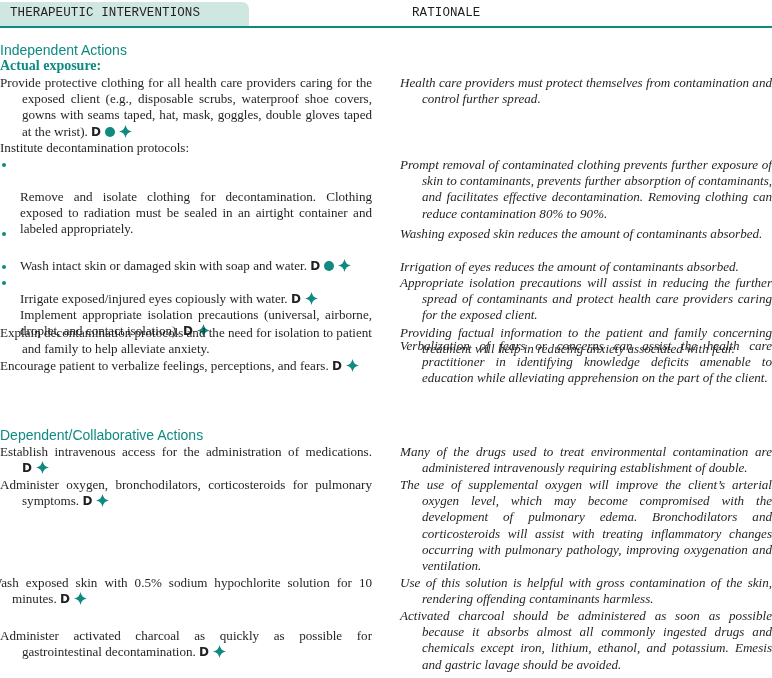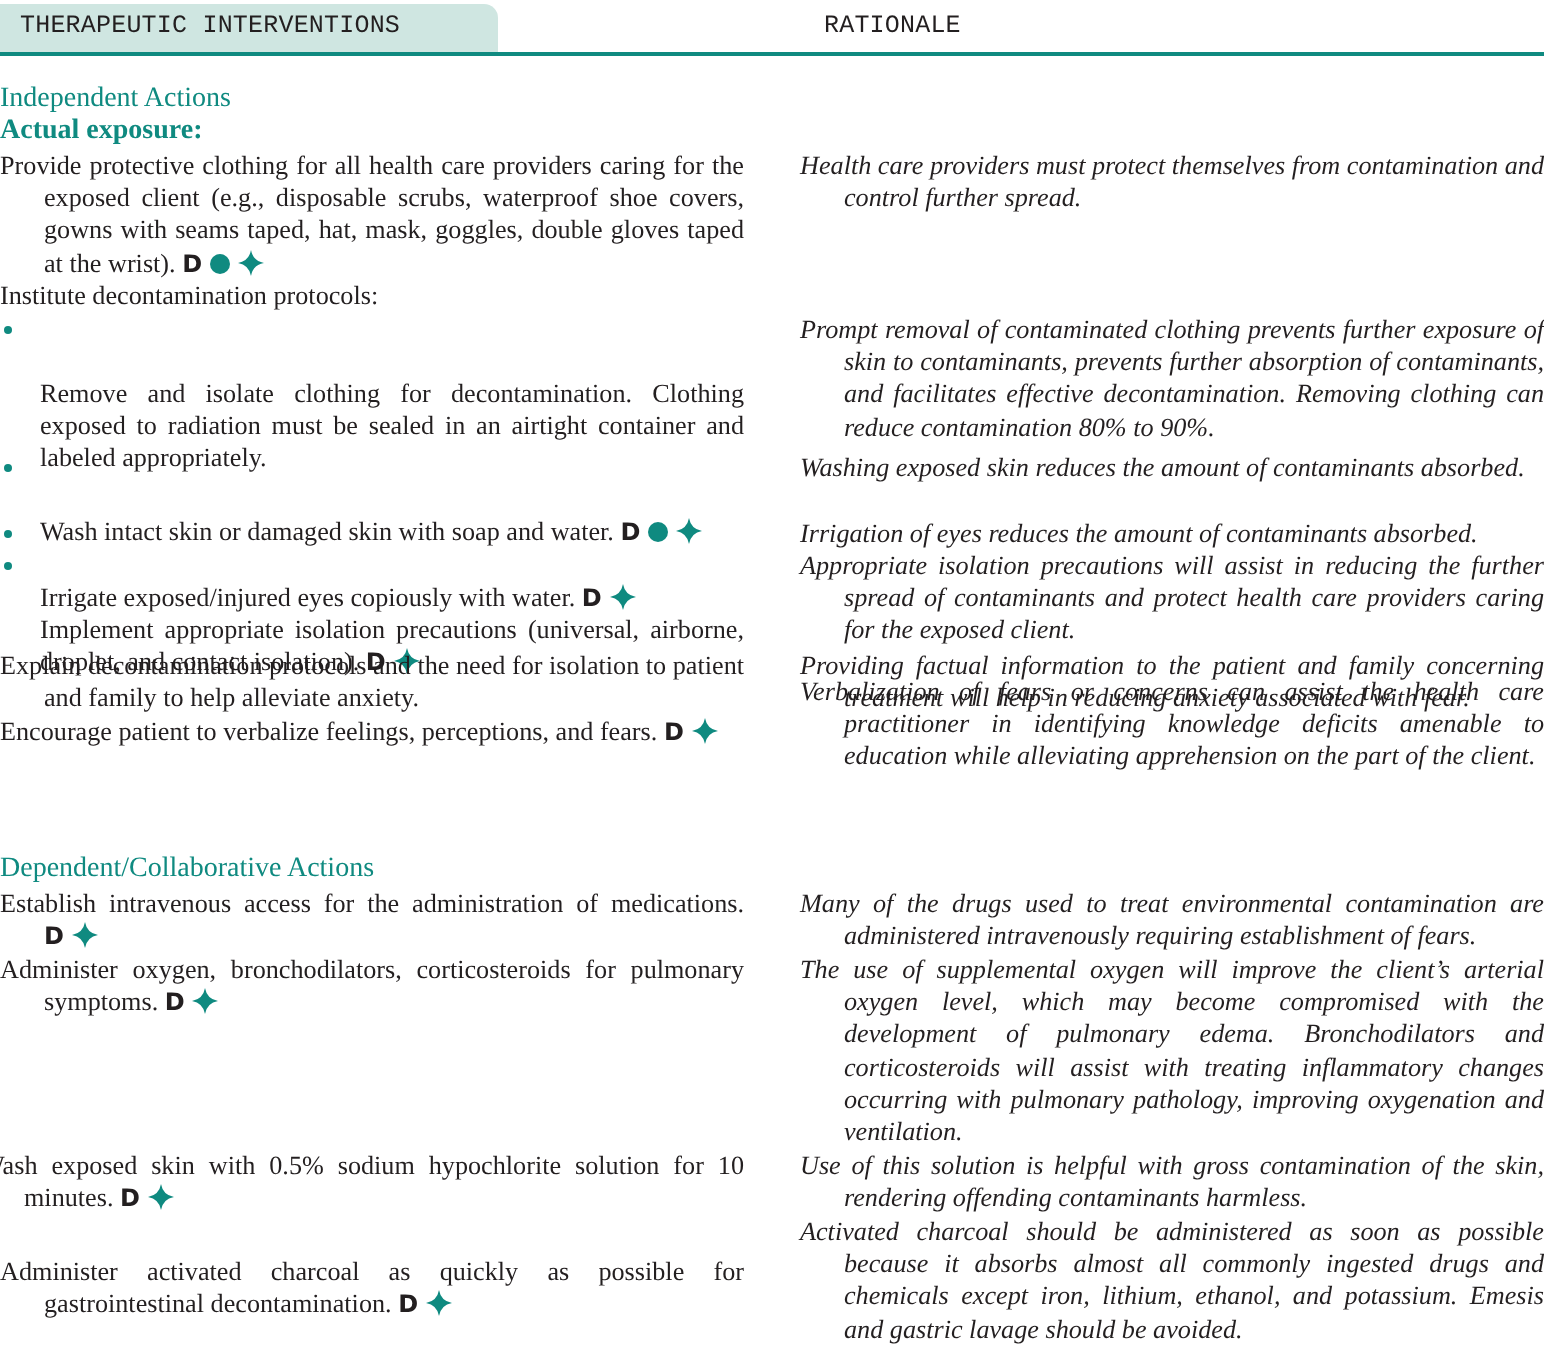--- a/index.html
+++ b/index.html
@@ -16,21 +16,21 @@
 
   .col { position: absolute; font-size: 13.1px; line-height: 16.2px; }
   .left { left: 0; width: 372px; }
   .right { left: 400px; width: 372px; font-style: italic; }
 
   .p { position: absolute; text-align: justify; text-align-last: left; }
   .p.hang { padding-left: 22px; text-indent: -22px; }
   .left .p { width: 372px; box-sizing: border-box; }
   .right .p { width: 372px; box-sizing: border-box; padding-left: 22px; text-indent: -22px; }
 
-  .sec { position: absolute; color: #0f8a80; font-size: 14px; font-family: Liberation Serif, serif; }
+  .sec { position: absolute; color: #0f8a80; font-size: 14px; font-family: Liberation Sans, sans-serif; }
   .sub { position: absolute; color: #0f8a80; font-size: 14px; font-weight: bold; }
 
   .bullet { position: absolute; left: 0; }
   .bullet .dot { position: absolute; left: 2px; top: 6px; width: 4px; height: 4px; border-radius: 50%; background: #0f8a80; }
   .bullet .btxt { position: absolute; left: 20px; width: 352px; text-align: justify; text-align-last: left; margin-top: 32px; }
 
   .marks { white-space: nowrap; }
   .mk-d { font-family: "DejaVu Sans", sans-serif; font-weight: bold; font-size: 12px; color: #231f20; }
   .mk-circle { display: inline-block; width: 10px; height: 10px; border-radius: 50%; background: #0f8a80;
                margin-left: 4px; vertical-align: -1px; }
@@ -154,17 +154,17 @@
 </div>
 
 <div class="col right">
   <div class="p" style="top:75px;">Health care providers must protect themselves from contamination and control further spread.</div>
   <div class="p" style="top:157px;">Prompt removal of contaminated clothing prevents further exposure of skin to contaminants, prevents further absorption of contaminants, and facilitates effective decontamination. Removing clothing can reduce contamination 80% to 90%.</div>
   <div class="p" style="top:226px;">Washing exposed skin reduces the amount of contaminants absorbed.</div>
   <div class="p" style="top:259px;">Irrigation of eyes reduces the amount of contaminants absorbed.</div>
   <div class="p" style="top:275px;">Appropriate isolation precautions will assist in reducing the further spread of contaminants and protect health care providers caring for the exposed client.</div>
   <div class="p" style="top:325px;">Providing factual information to the patient and family concerning treatment will help in reducing anxiety associated with fear.</div>
   <div class="p" style="top:338px;font-style:italic;">Verbalization of fears or concerns can assist the health care practitioner in identifying knowledge deficits amenable to education while alleviating apprehension on the part of the client.</div>
-  <div class="p" style="top:444px;">Many of the drugs used to treat environmental contamination are administered intravenously requiring establishment of fears.</div>
+  <div class="p" style="top:444px;">Many of the drugs used to treat environmental contamination are administered intravenously requiring establishment of double.</div>
   <div class="p" style="top:477px;">The use of supplemental oxygen will improve the client’s arterial oxygen level, which may become compromised with the development of pulmonary edema. Bronchodilators and corticosteroids will assist with treating inflammatory changes occurring with pulmonary pathology, improving oxygenation and ventilation.</div>
   <div class="p" style="top:575px;">Use of this solution is helpful with gross contamination of the skin, rendering offending contaminants harmless.</div>
   <div class="p" style="top:608px;">Activated charcoal should be administered as soon as possible because it absorbs almost all commonly ingested drugs and chemicals except iron, lithium, ethanol, and potassium. Emesis and gastric lavage should be avoided.</div>
 </div>
 
 </body></html>

